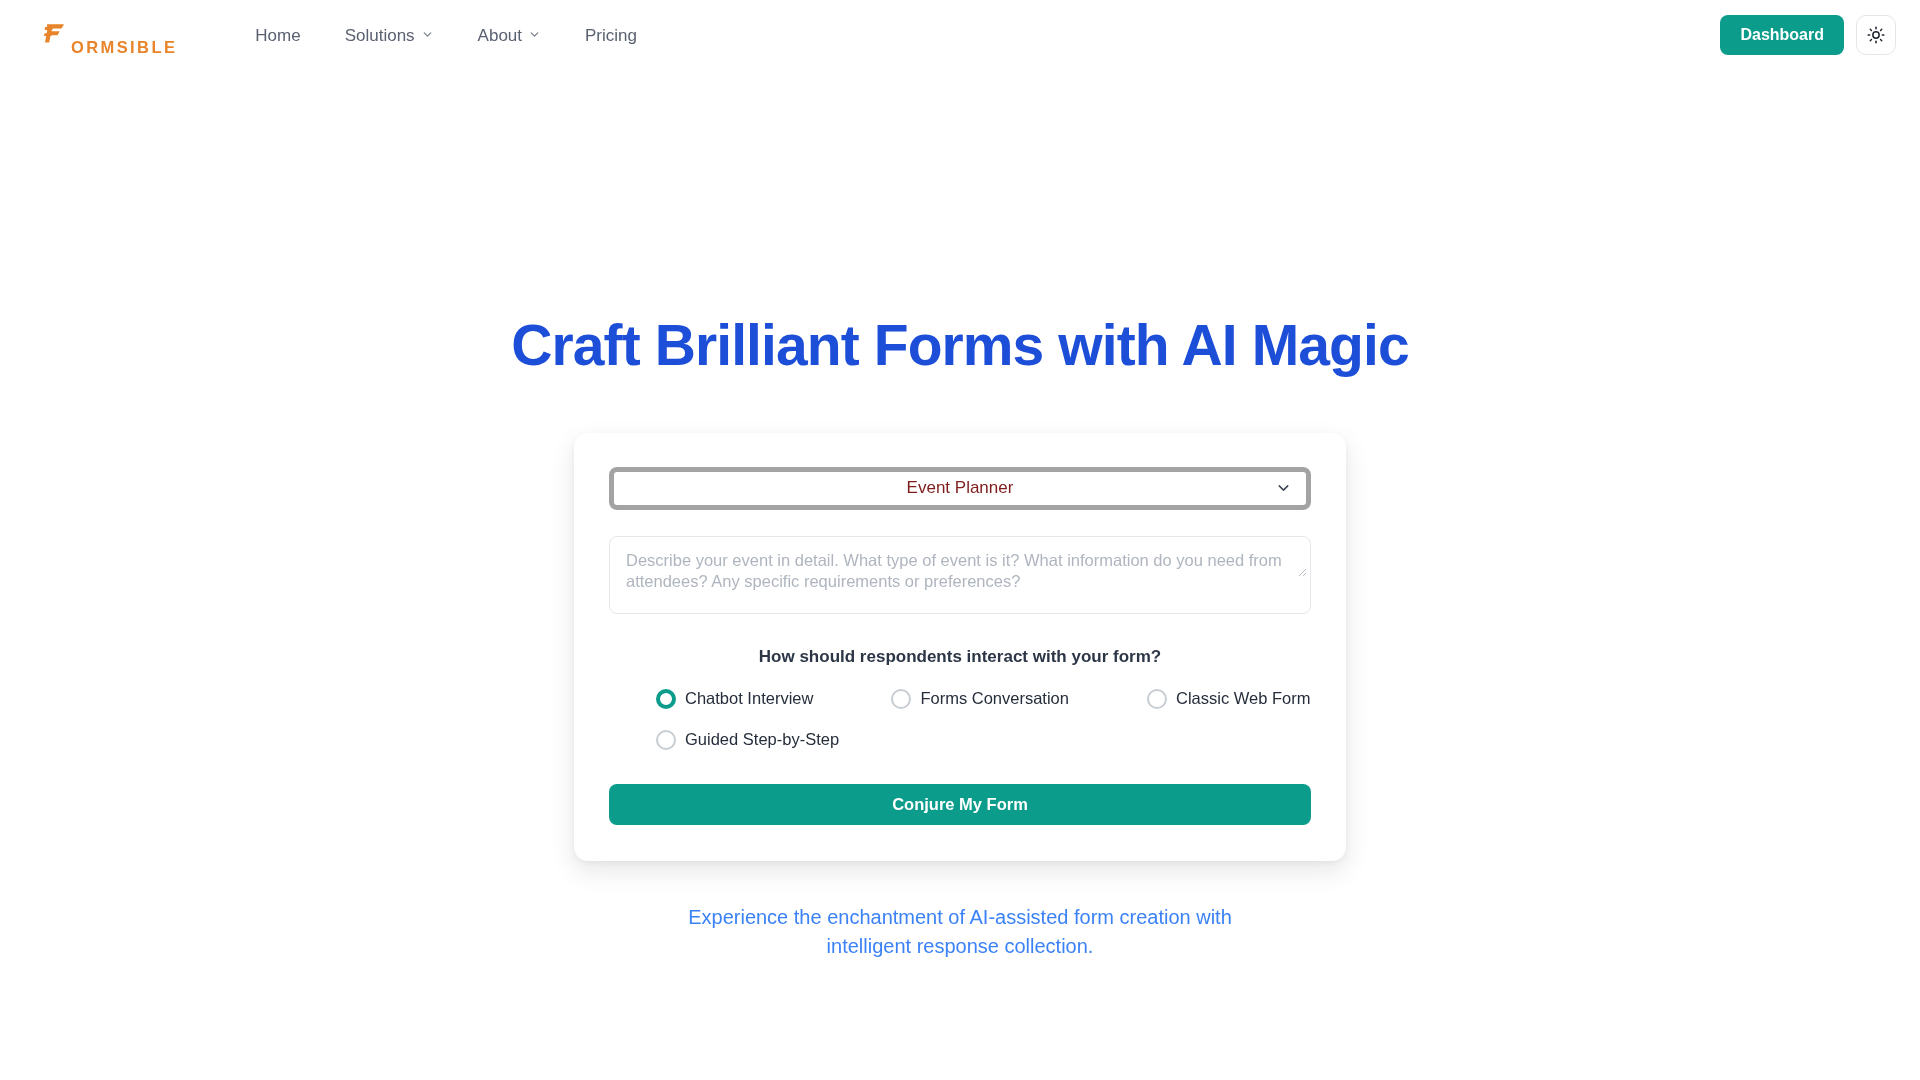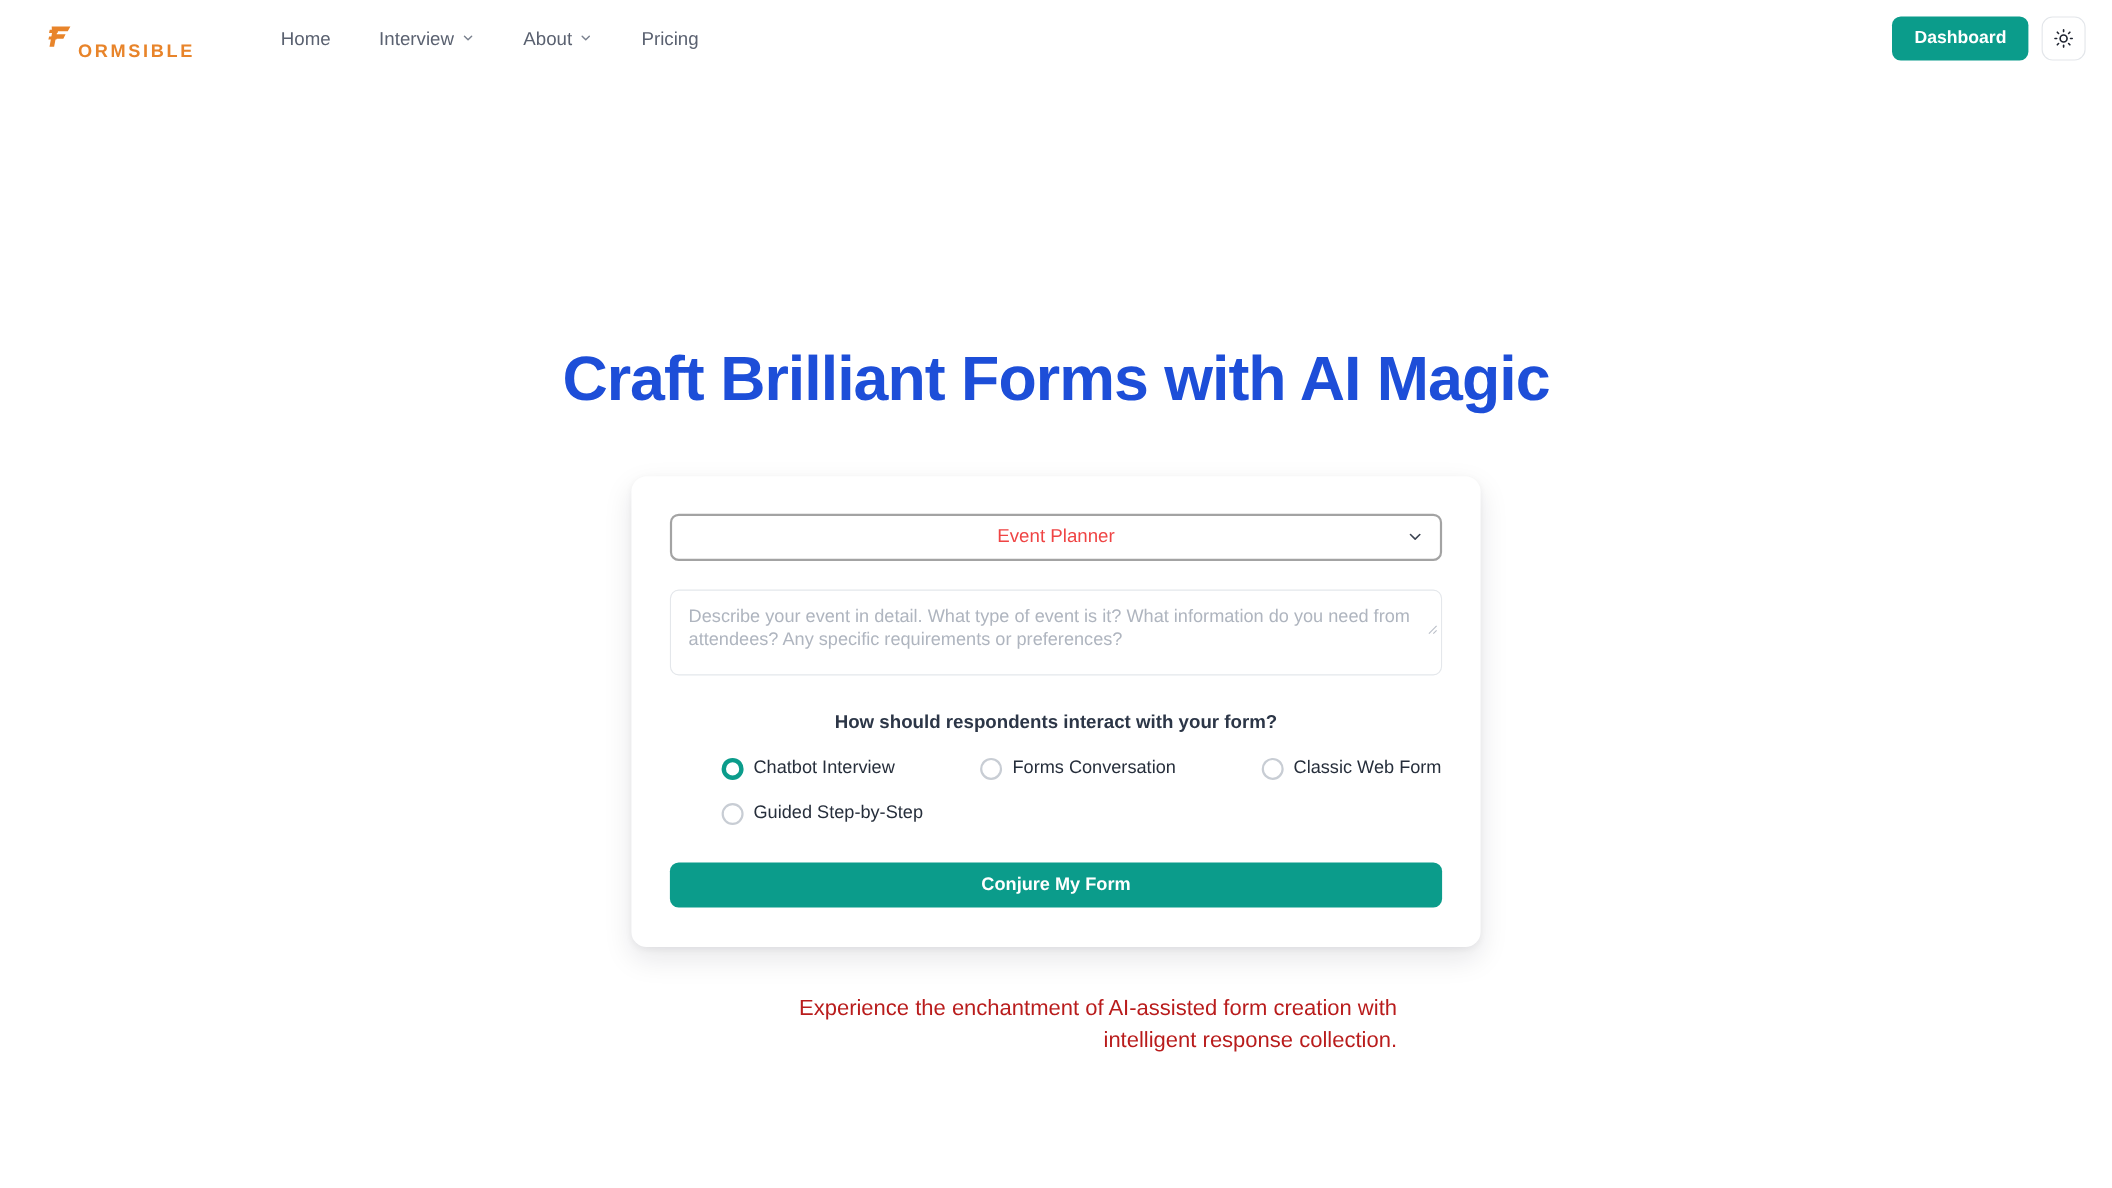--- a/index.html
+++ b/index.html
@@ -125,28 +125,28 @@
   }
 
   .select-wrap {
     position: relative;
     width: 100%;
     margin-bottom: 26px;
   }
   .select-box {
     width: 100%;
     height: 43px;
-    border: 2px solid #a3a3a3;
+    border: 5px solid #a3a3a3;
     border-radius: 8px;
     background: #ffffff;
     display: flex;
     align-items: center;
     justify-content: center;
     font-size: 17px;
-    color: #ef4444;
+    color: #7f1d1d;
     cursor: pointer;
     position: relative;
     font-family: inherit;
   }
   .select-chevron {
     position: absolute;
     right: 14px;
     top: 50%;
     transform: translateY(-50%);
     width: 17px;
@@ -234,24 +234,24 @@
     font-weight: 700;
     border: none;
     border-radius: 8px;
     cursor: pointer;
     font-family: inherit;
   }
 
   .subtitle {
     margin-top: 42px;
     width: 620px;
-    text-align: right;
+    text-align: center;
     font-size: 20px;
     line-height: 1.45;
-    color: #b91c1c;
+    color: #3b82f6;
   }
 </style>
 </head>
 <body>
 
 <div class="header">
 
   <div class="logo">
     <span class="logo-mark">
       <svg width="30" height="30" viewBox="0 0 30 30" fill="none">
@@ -263,21 +263,21 @@
     <span class="logo-text">ORMSIBLE</span>
   </div>
 
   <nav class="nav">
 
     <div class="nav-item">
       <span>Home</span>
     </div>
 
     <div class="nav-item">
-      <span>Interview</span>
+      <span>Solutions</span>
       <svg class="chev" viewBox="0 0 24 24" fill="none" stroke="#7A818E" stroke-width="2.4" stroke-linecap="round" stroke-linejoin="round">
           <polyline points="6 9 12 15 18 9"></polyline>
         </svg>
     </div>
 
     <div class="nav-item">
       <span>About</span>
       <svg class="chev" viewBox="0 0 24 24" fill="none" stroke="#7A818E" stroke-width="2.4" stroke-linecap="round" stroke-linejoin="round">
           <polyline points="6 9 12 15 18 9"></polyline>
         </svg>

